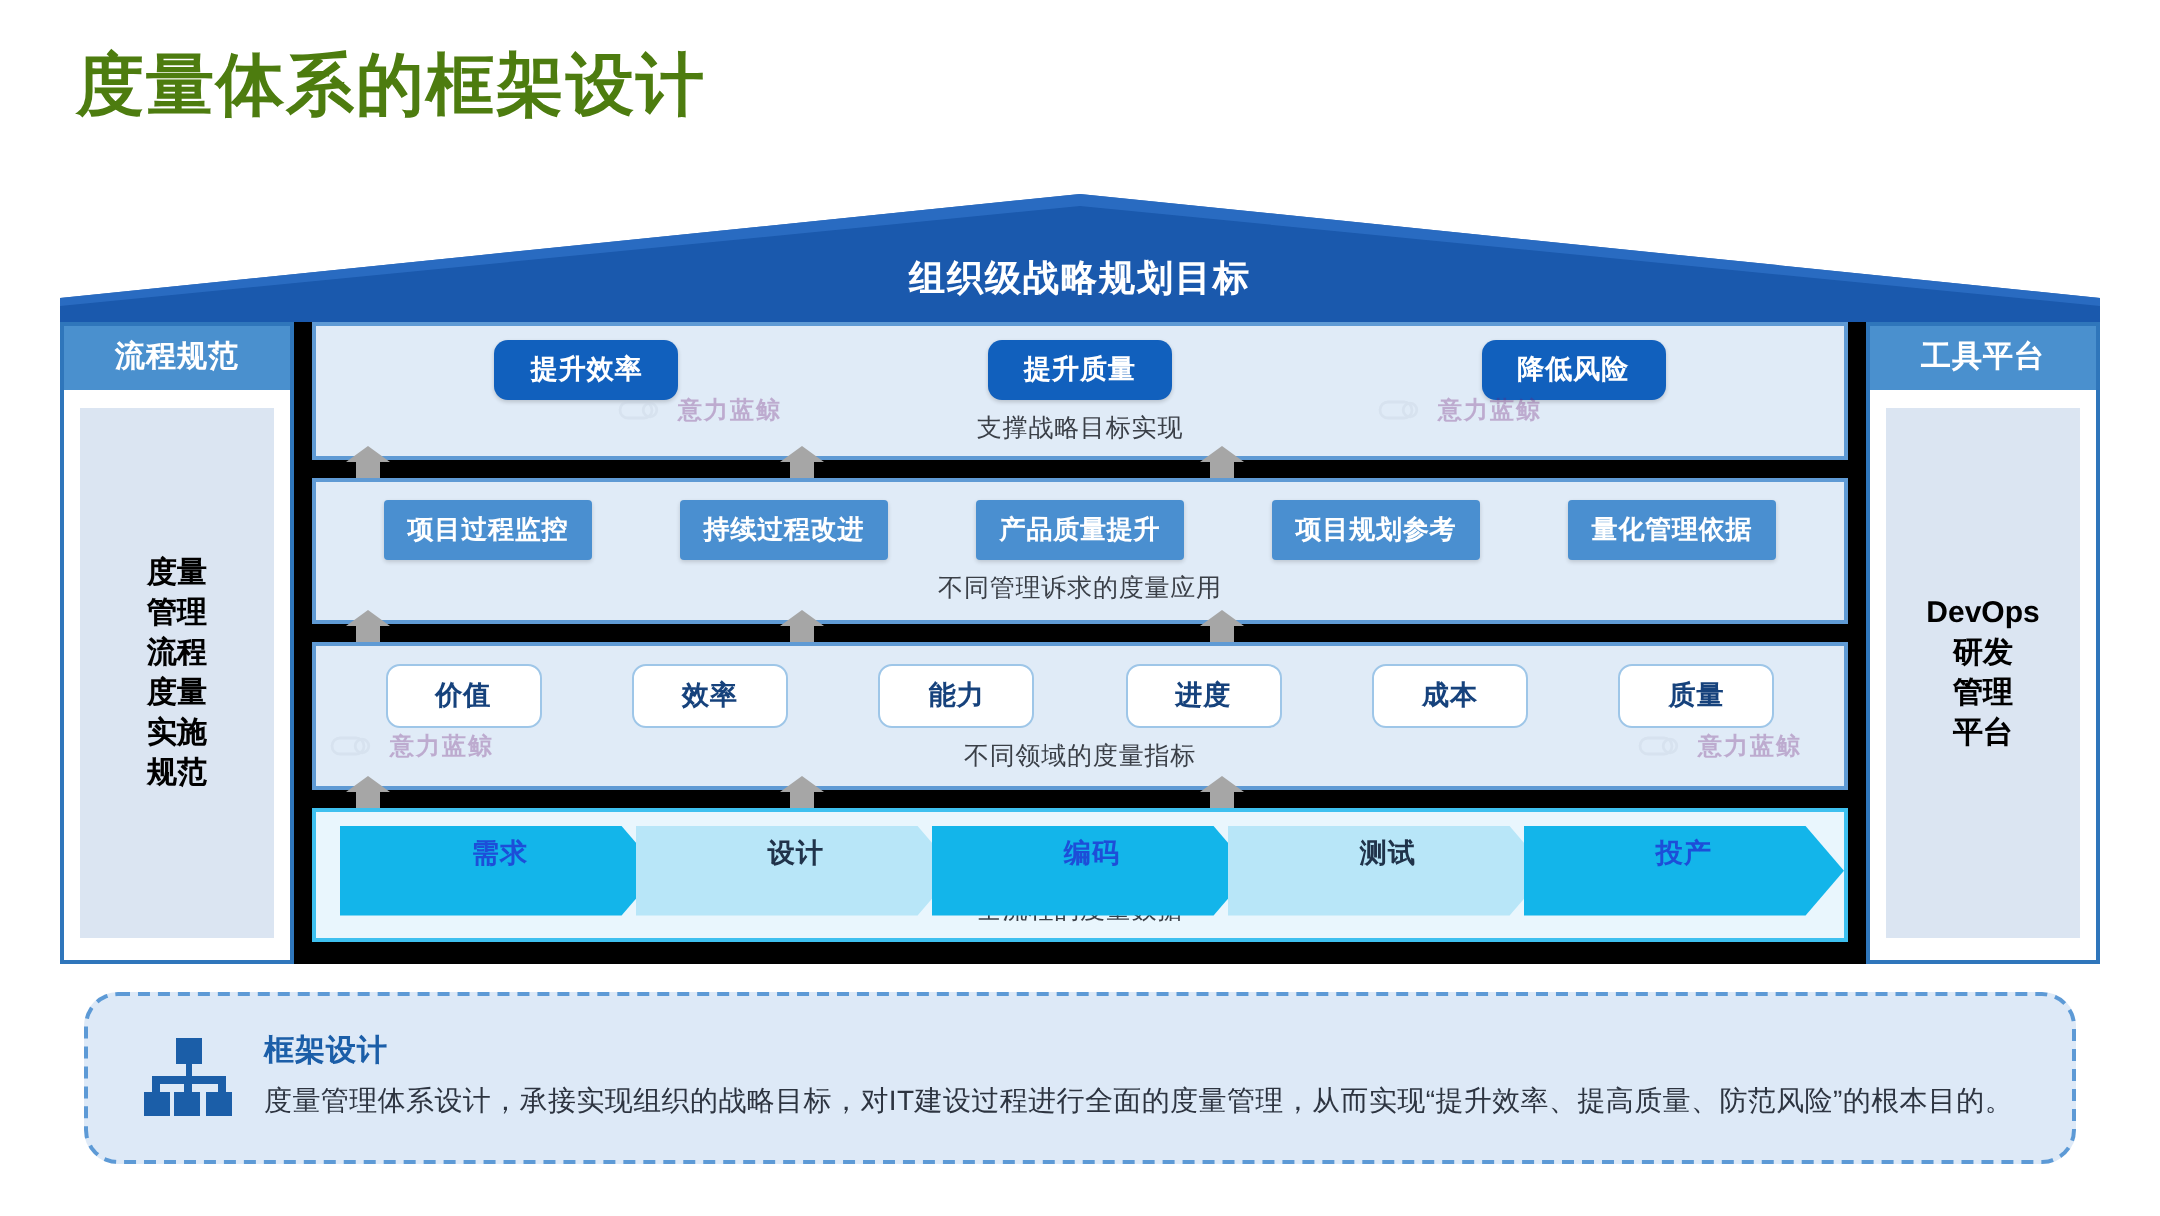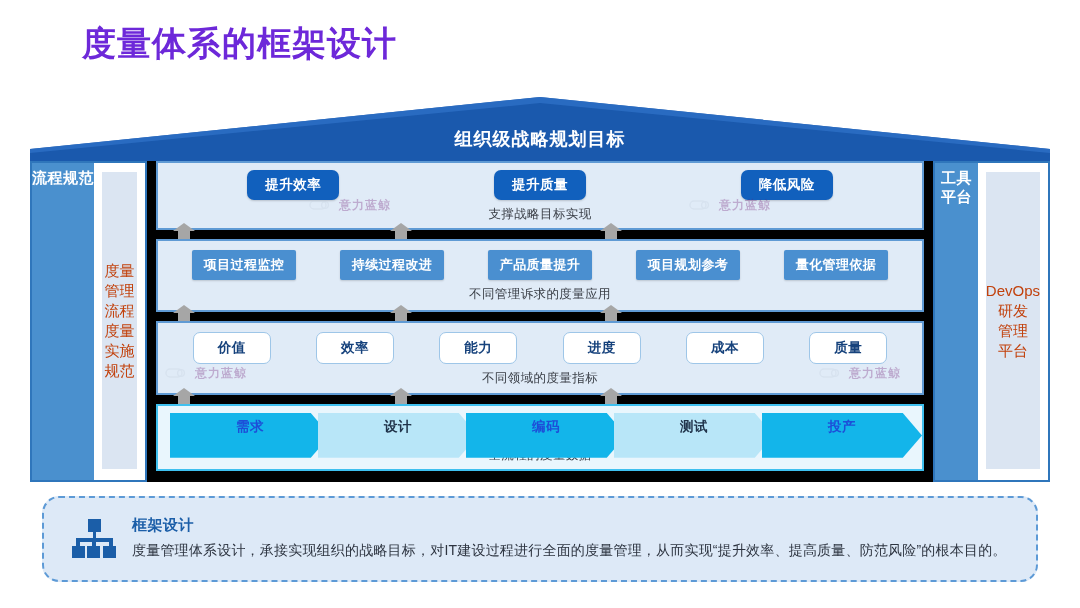--- a/index.html
+++ b/index.html
@@ -8,21 +8,21 @@
     background: #ffffff;
     font-family: "Liberation Sans", "DejaVu Sans", sans-serif;
     overflow: hidden;
   }
   #stage { position: relative; width: 1080px; height: 608px; background: #ffffff; }
 
   
   .page-title {
     position: absolute; left: 38px; top: 21px;
     font-size: 34px; font-weight: bold; letter-spacing: 1px;
-    color: #6d28d9; line-height: 44px; white-space: nowrap; margin-left: 44px;
+    color: #4d7c0f; line-height: 44px; white-space: nowrap;
   }
 
   
   .roof-wrap { position: absolute; left: 30px; top: 97px; width: 1020px; height: 65px; }
   .roof-svg { position: absolute; left: 0; top: 0; }
   .roof-label {
     position: absolute; left: 0; top: 30px; width: 100%;
     text-align: center; color: #ffffff;
     font-size: 18px; font-weight: bold; letter-spacing: 1px;
   }
@@ -33,37 +33,37 @@
     width: 1020px; height: 321px;
     background: #000000;
     display: flex; gap: 9px;
   }
 
   
   .side-col {
     width: 117px; flex: 0 0 117px;
     background: #ffffff;
     border: 2px solid #2f76bb;
-    display: flex; 
+    display: flex; flex-direction: column;
     padding: 0;
   }
   .side-head {
     background: #4a90ce; color: #ffffff;
     font-size: 15px; font-weight: bold; letter-spacing: .5px;
     text-align: center; padding: 6px 0 7px;
   }
   .side-body-pad { flex: 1; padding: 9px 8px 11px; background: #ffffff; }
   .side-body {
     width: 100%; height: 100%;
     background: #dbe5f2;
     display: flex; align-items: center; justify-content: center;
   }
   .side-body-text {
-    text-align: center; color: #c2410c;
-    font-size: 15px; font-weight: normal; line-height: 20px;
+    text-align: center; color: #000000;
+    font-size: 15px; font-weight: bold; line-height: 20px;
     white-space: pre-line;
   }
 
   
   .center-col { flex: 1; display: flex; flex-direction: column; gap: 9px; }
 
   .row-panel {
     position: relative;
     background: #e0ebf7;
     border: 2px solid #5f9ad4;

